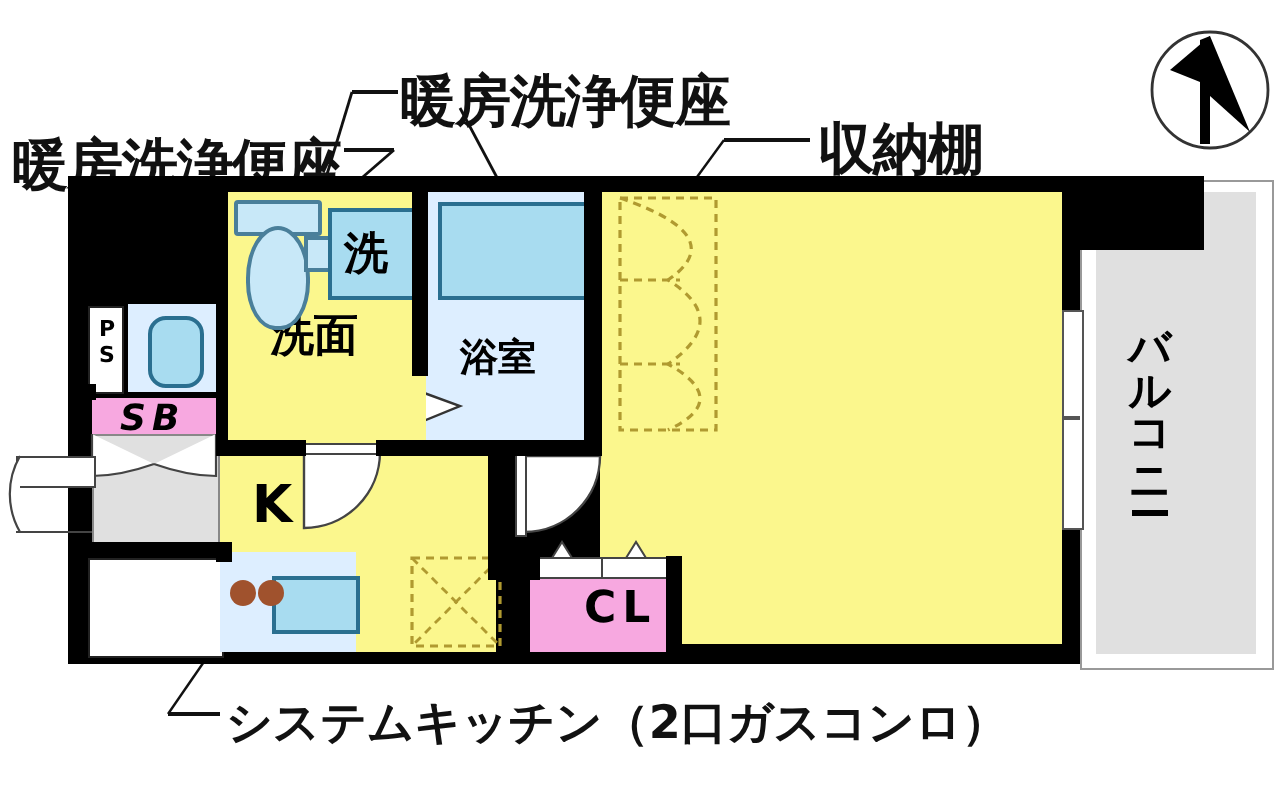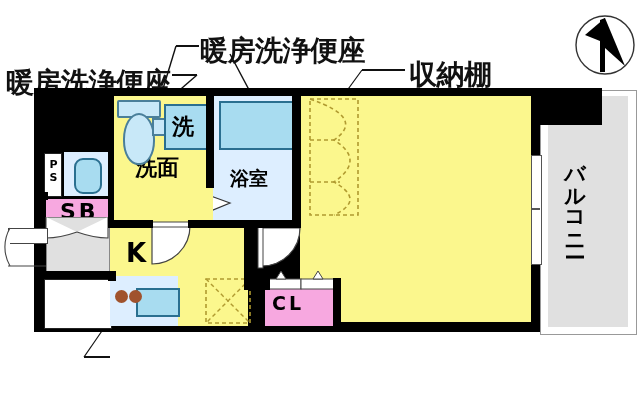--- a/index.html
+++ b/index.html
@@ -65,20 +65,21 @@
 <body>
 
 <div id="plan">
 
   <div class="callout big" style="left:6px; top:64px;">暖房洗浄便座</div>
 
   <div class="callout big" style="left:200px; top:32px;">暖房洗浄便座</div>
 
   <div class="callout big" style="left:409px; top:56px;">収納棚</div>
 
+  <div class="callout kitchenlabel" style="left:113px; top:346px;">システムキッチン（2口ガスコンロ）</div>
 
   <svg class="overlay" viewBox="0 0 640 402">
 
     <line x1="172" y1="75" x2="197" y2="75" stroke="#111" stroke-width="2"></line>
     <line x1="197" y1="75" x2="145" y2="120" stroke="#111" stroke-width="1.4"></line>
 
     <line x1="176" y1="46" x2="199" y2="46" stroke="#111" stroke-width="2"></line>
     <line x1="176" y1="46" x2="152" y2="125" stroke="#111" stroke-width="1.4"></line>
 
     <line x1="230" y1="54" x2="272" y2="133" stroke="#111" stroke-width="1.4"></line>
@@ -136,21 +137,21 @@
   <div class="abs fix-blue" style="left:164px; top:104px; width:42px; height:42px;"></div>
   <div class="roomtext" style="left:172px; top:112px; font-size:22px;">洗</div>
 
   <div class="abs room-white" style="left:44px; top:153px; width:16px; height:42px; border:1px solid #222;"></div>
   <div class="roomtext" style="left:47px; top:158px; font-size:11px; line-height:12px; writing-mode:vertical-rl; text-orientation:upright;">PS</div>
 
   <div class="abs room-blue" style="left:64px; top:152px; width:44px; height:44px;"></div>
   <div class="abs fix-blue" style="left:74px; top:158px; width:24px; height:32px; border-radius:9px;"></div>
 
   <div class="abs room-pink" style="left:46px; top:199px; width:62px; height:18px;"></div>
-  <div class="roomtext" style="left:60px; top:199px; font-size:22px; letter-spacing:3px;">SB</div>
+  <div class="roomtext" style="left:60px; top:199px; font-size:18px; letter-spacing:3px;font-style:italic;">SB</div>
 
   <div class="abs room-gray" style="left:46px; top:217px; width:62px; height:58px; border:1px solid #888;"></div>
 
   <svg class="overlay" viewBox="0 0 640 402">
     <path d="M46 217 L46 238 Q60 238 77 232" fill="#ffffff" stroke="#444" stroke-width="1.1"></path>
     <path d="M108 217 L108 238 Q94 238 77 232" fill="#ffffff" stroke="#444" stroke-width="1.1"></path>
   </svg>
 
   <div class="abs room-white" style="left:8px; top:228px; width:38px; height:14px; border:1px solid #444;"></div>
   <svg class="overlay" viewBox="0 0 640 402">
@@ -180,21 +181,21 @@
     <path d="M152 226 L152 264 A38 38 0 0 0 190 226 Z" fill="#ffffff" stroke="#444" stroke-width="1.2"></path>
     <rect x="150" y="222" width="40" height="5" fill="#ffffff" stroke="#444" stroke-width="1"></rect>
   </svg>
 
   <svg class="overlay" viewBox="0 0 640 402">
     <path d="M262 228 L300 228 A38 38 0 0 1 262 266 Z" fill="#ffffff" stroke="#444" stroke-width="1.2"></path>
     <rect x="258" y="226" width="5" height="42" fill="#ffffff" stroke="#444" stroke-width="1"></rect>
   </svg>
 
   <div class="abs room-pink" style="left:265px; top:289px; width:73px; height:37px;"></div>
-  <div class="roomtext" style="left:272px; top:292px; font-size:19px; letter-spacing:3px;">CL</div>
+  <div class="roomtext" style="left:292px; top:292px; font-size:22px; letter-spacing:3px;">CL</div>
 
   <svg class="overlay" viewBox="0 0 640 402">
     <rect x="265" y="279" width="36" height="10" fill="#ffffff" stroke="#444" stroke-width="1"></rect>
     <rect x="301" y="279" width="37" height="10" fill="#ffffff" stroke="#444" stroke-width="1"></rect>
     <path d="M276 279 L281 271 L286 279 Z" fill="#ffffff" stroke="#444" stroke-width="1"></path>
     <path d="M313 279 L318 271 L323 279 Z" fill="#ffffff" stroke="#444" stroke-width="1"></path>
   </svg>
 
   <div class="abs wall" style="left:108px; top:88px; width:6px; height:138px;"></div>
   <div class="abs wall" style="left:206px; top:88px; width:8px; height:100px;"></div>

